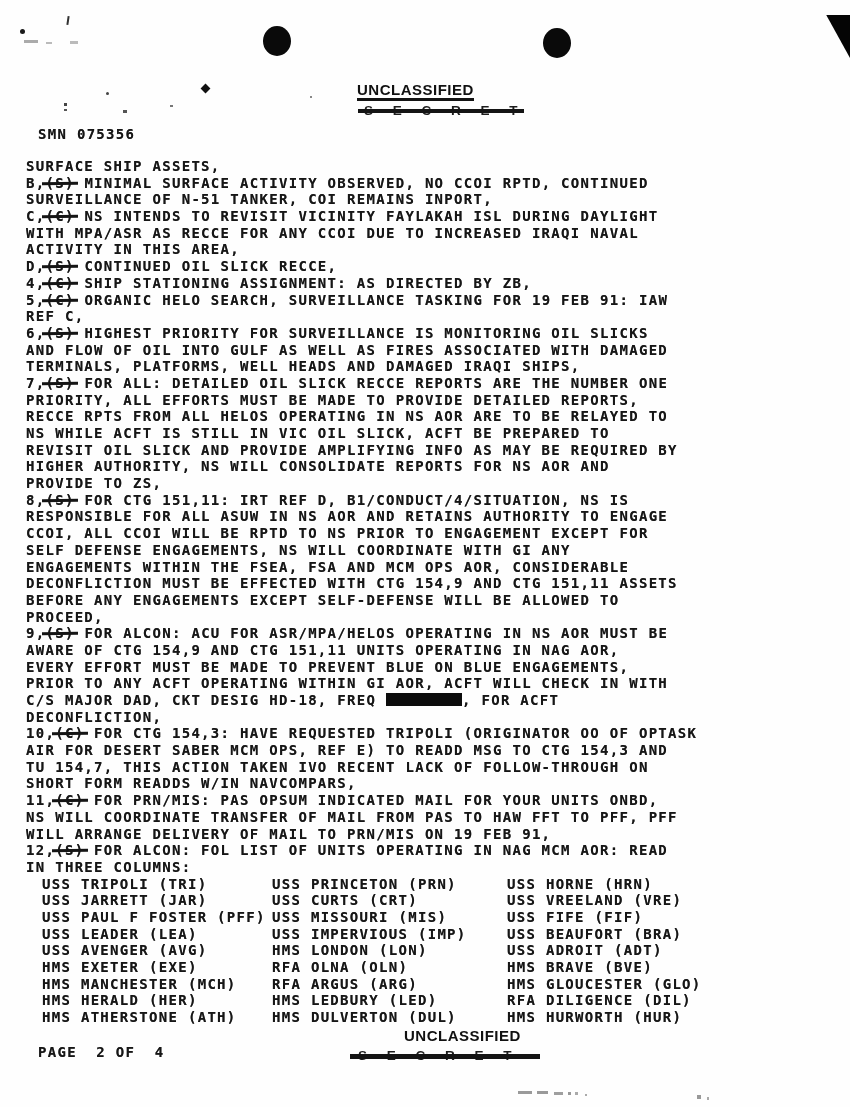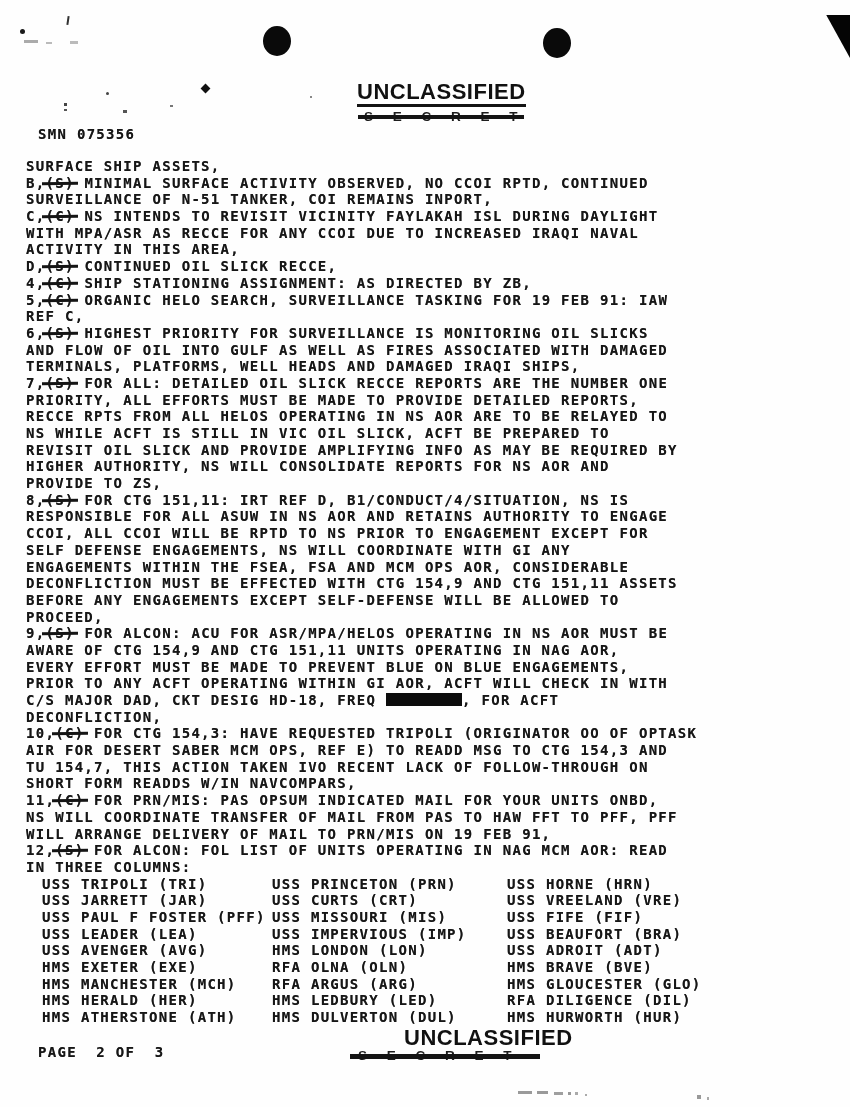--- a/index.html
+++ b/index.html
@@ -37,21 +37,21 @@
     display:inline-block;width:76px;height:13px;background:#0c0c0c;
     vertical-align:-1px;
   }
   
   .trow{position:relative;height:16.7px;}
   .tcell{position:absolute;white-space:pre;padding-left:16px;}
   .c0{left:0;} .c1{left:230px;text-align:right;} .c2{left:465px;}
   
   .stamp{font-family:"Liberation Sans", sans-serif;font-weight:700;color:#111;}
   .stamp-top{position:absolute;left:357px;top:81px;}
-  .unc{font-size:22px;letter-spacing:.5px;line-height:1;display:inline-block;text-align:right;}
+  .unc{font-size:15px;letter-spacing:.5px;line-height:1;display:inline-block;text-align:right;}
   .unc-u{border-bottom:3px solid #131313;padding-bottom:1px;}
   .sec{
     display:inline-block;position:relative;
     font-size:13.5px;letter-spacing:8px;line-height:1;
     margin-left:7px;margin-top:0px;color:#1d1d1d;
   }
   .sec::after{content:"";position:absolute;left:-6px;right:2px;top:5px;height:4px;background:#141414;}
   .stamp-bot-unc{position:absolute;left:404px;top:1027px;}
   .stamp-bot-sec{position:absolute;left:358px;top:1046px;}
   .sec2::after{left:-8px;right:-20px;top:5px;height:4.5px;}
@@ -106,15 +106,15 @@
     <div class="mono"><div class="trow"><span class="tcell c0">USS TRIPOLI (TRI)</span><span class="tcell c1">USS PRINCETON (PRN)</span><span class="tcell c2">USS HORNE (HRN)</span></div><div class="trow"><span class="tcell c0">USS JARRETT (JAR)</span><span class="tcell c1">USS CURTS (CRT)</span><span class="tcell c2">USS VREELAND (VRE)</span></div><div class="trow"><span class="tcell c0">USS PAUL F FOSTER (PFF)</span><span class="tcell c1">USS MISSOURI (MIS)</span><span class="tcell c2">USS FIFE (FIF)</span></div><div class="trow"><span class="tcell c0">USS LEADER (LEA)</span><span class="tcell c1">USS IMPERVIOUS (IMP)</span><span class="tcell c2">USS BEAUFORT (BRA)</span></div><div class="trow"><span class="tcell c0">USS AVENGER (AVG)</span><span class="tcell c1">HMS LONDON (LON)</span><span class="tcell c2">USS ADROIT (ADT)</span></div><div class="trow"><span class="tcell c0">HMS EXETER (EXE)</span><span class="tcell c1">RFA OLNA (OLN)</span><span class="tcell c2">HMS BRAVE (BVE)</span></div><div class="trow"><span class="tcell c0">HMS MANCHESTER (MCH)</span><span class="tcell c1">RFA ARGUS (ARG)</span><span class="tcell c2">HMS GLOUCESTER (GLO)</span></div><div class="trow"><span class="tcell c0">HMS HERALD (HER)</span><span class="tcell c1">HMS LEDBURY (LED)</span><span class="tcell c2">RFA DILIGENCE (DIL)</span></div><div class="trow"><span class="tcell c0">HMS ATHERSTONE (ATH)</span><span class="tcell c1">HMS DULVERTON (DUL)</span><span class="tcell c2">HMS HURWORTH (HUR)</span></div></div>
   </div>
 
   <div class="stamp stamp-bot-unc">
     <span class="unc">UNCLASSIFIED</span>
   </div>
   <div class="stamp stamp-bot-sec">
     <span class="sec sec2" style="margin-left:0;">S E C R E T</span>
   </div>
 
-  <div class="mono page-label">PAGE  2 OF  3</div>
+  <div class="mono page-label">PAGE  2 OF  4</div>
 
 </div>
 
 </body></html>

